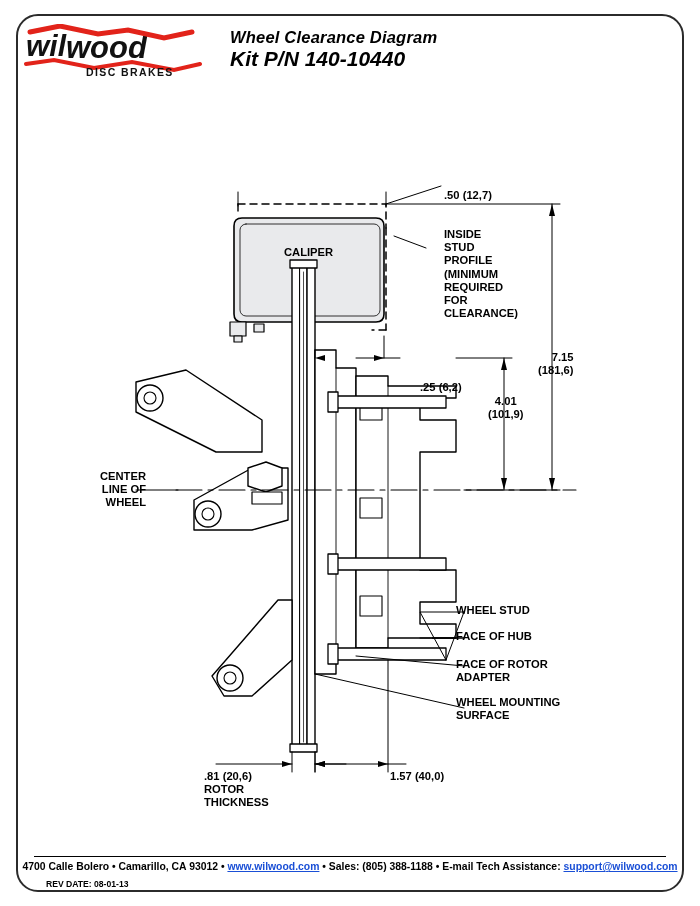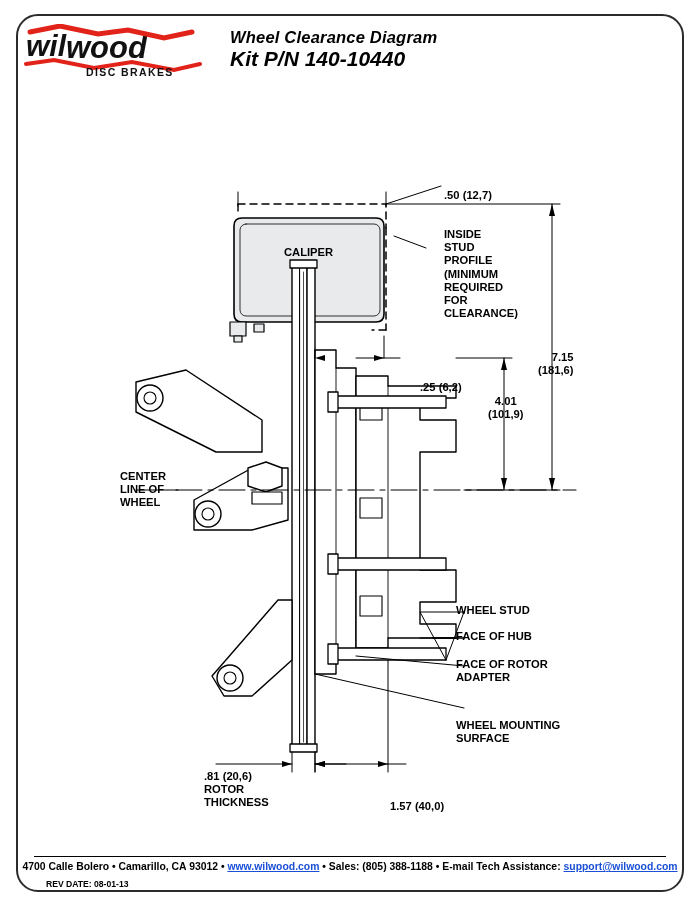--- a/index.html
+++ b/index.html
@@ -277,39 +277,39 @@
 CLEARANCE)</div>
 
     <div class="lbl" style="left:404px; top:249px;margin-top:32px;">.25 (6,2)</div>
 
     <div class="lbl" style="left:522px; top:251px; text-align:right;">7.15
 (181,6)</div>
 
     <div class="lbl" style="left:472px; top:295px; text-align:center;">4.01
 (101,9)</div>
 
-    <div class="lbl" style="left:104px; top:370px;">CENTER
+    <div class="lbl" style="left:84px; top:370px;text-align:right;">CENTER
 LINE OF
 WHEEL</div>
 
     <div class="lbl" style="left:440px; top:504px;">WHEEL STUD</div>
 
     <div class="lbl" style="left:440px; top:530px;">FACE OF HUB</div>
 
     <div class="lbl" style="left:440px; top:558px;">FACE OF ROTOR
 ADAPTER</div>
 
-    <div class="lbl" style="left:440px; top:619px;">WHEEL MOUNTING
+    <div class="lbl" style="left:440px; top:596px;">WHEEL MOUNTING
 SURFACE</div>
 
     <div class="lbl" style="left:188px; top:670px;">.81 (20,6)
 ROTOR
 THICKNESS</div>
 
-    <div class="lbl" style="left:374px; top:700px;">1.57 (40,0)</div>
+    <div class="lbl" style="left:374px; top:670px;">1.57 (40,0)</div>
   </div>
 
   <div class="footer-rule"></div>
 
   <div class="footer">
     <span>4700 Calle Bolero • Camarillo, CA 93012 • </span><span class="link">www.wilwood.com</span><span> • Sales: (805) 388-1188 • E-mail Tech Assistance: </span><span class="link">support@wilwood.com</span>
   </div>
 
   <div class="revdate">REV DATE:  08-01-13</div>
 

